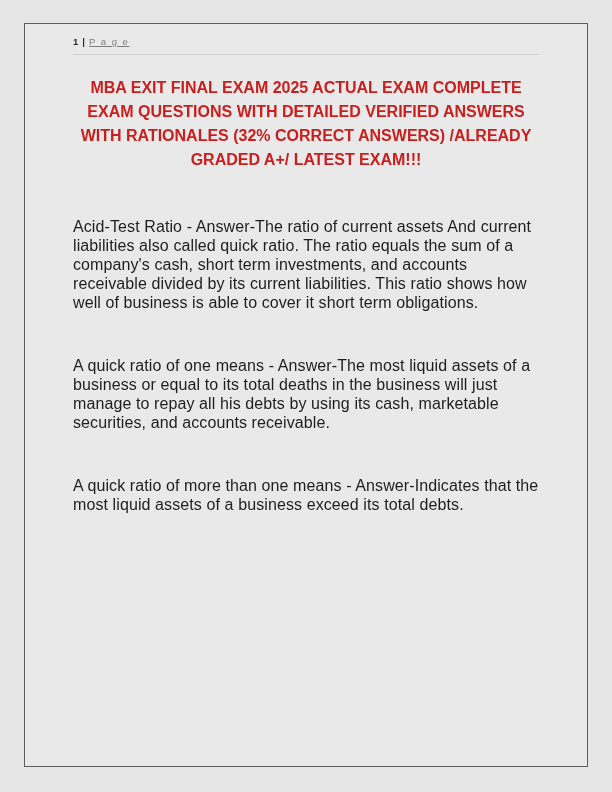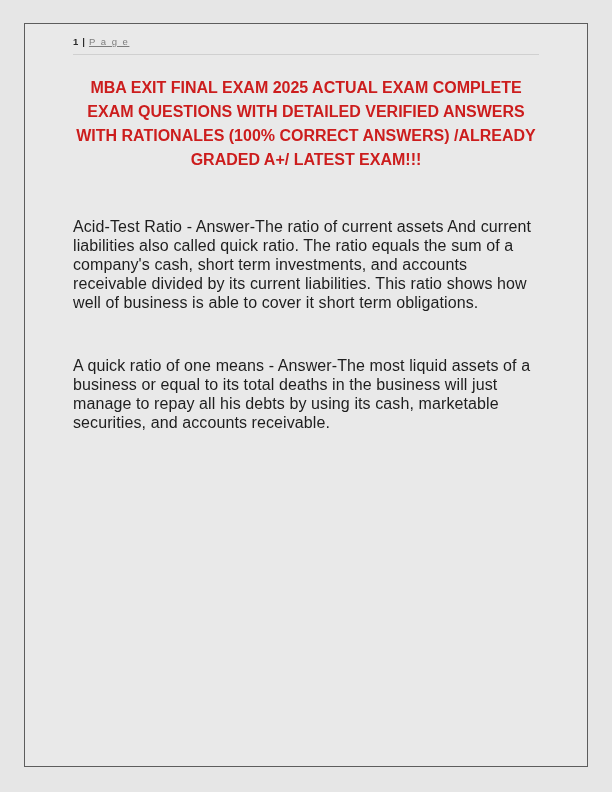--- a/index.html
+++ b/index.html
@@ -72,22 +72,23 @@
 <div class="canvas">
   <div class="page">
     <div class="page-inner">
 
       <div class="doc-header">
         <span class="pagenum">1</span>
         <span class="sep">|</span>
         <span class="pagelabel">P a g e</span>
       </div>
 
-      <div class="doc-title">MBA EXIT FINAL EXAM 2025 ACTUAL EXAM COMPLETE EXAM QUESTIONS WITH DETAILED VERIFIED ANSWERS WITH RATIONALES (100% CORRECT ANSWERS) /ALREADY GRADED A+/ LATEST EXAM!!!</div>
+      <div class="doc-title">MBA EXIT FINAL EXAM 2025 ACTUAL EXAM COMPLETE EXAM QUESTIONS WITH DETAILED VERIFIED ANSWERS WITH RATIONALES (32% CORRECT ANSWERS) /ALREADY GRADED A+/ LATEST EXAM!!!</div>
 
       <p class="doc-para">Acid-Test Ratio - Answer-The ratio of current assets And current liabilities also called quick ratio. The ratio equals the sum of a company's cash, short term investments, and accounts receivable divided by its current liabilities. This ratio shows how well of business is able to cover it short term obligations.</p>
 
       <p class="doc-para">A quick ratio of one means - Answer-The most liquid assets of a business or equal to its total deaths in the business will just manage to repay all his debts by using its cash, marketable securities, and accounts receivable.</p>
 
+      <p class="doc-para">A quick ratio of more than one means - Answer-Indicates that the most liquid assets of a business exceed its total debts.</p>
 
     </div>
   </div>
 </div>
 
 </body></html>

